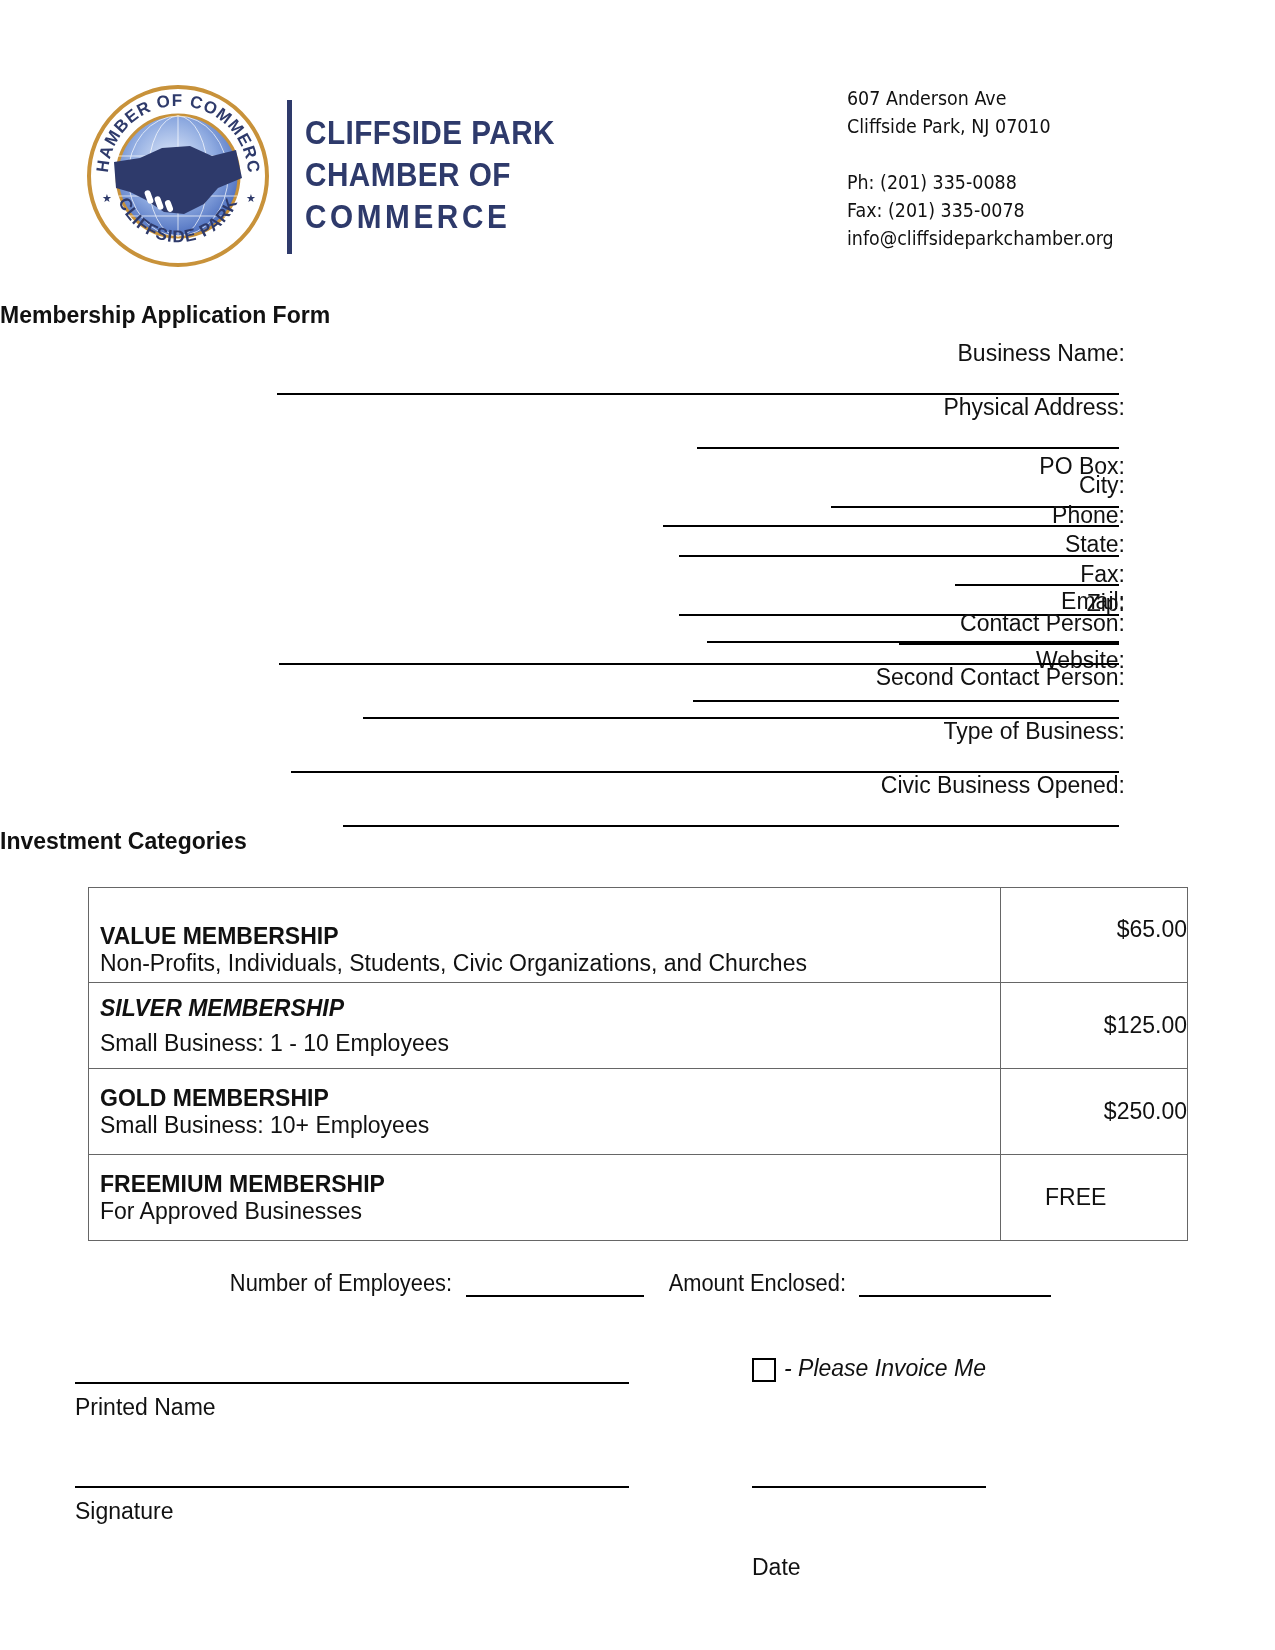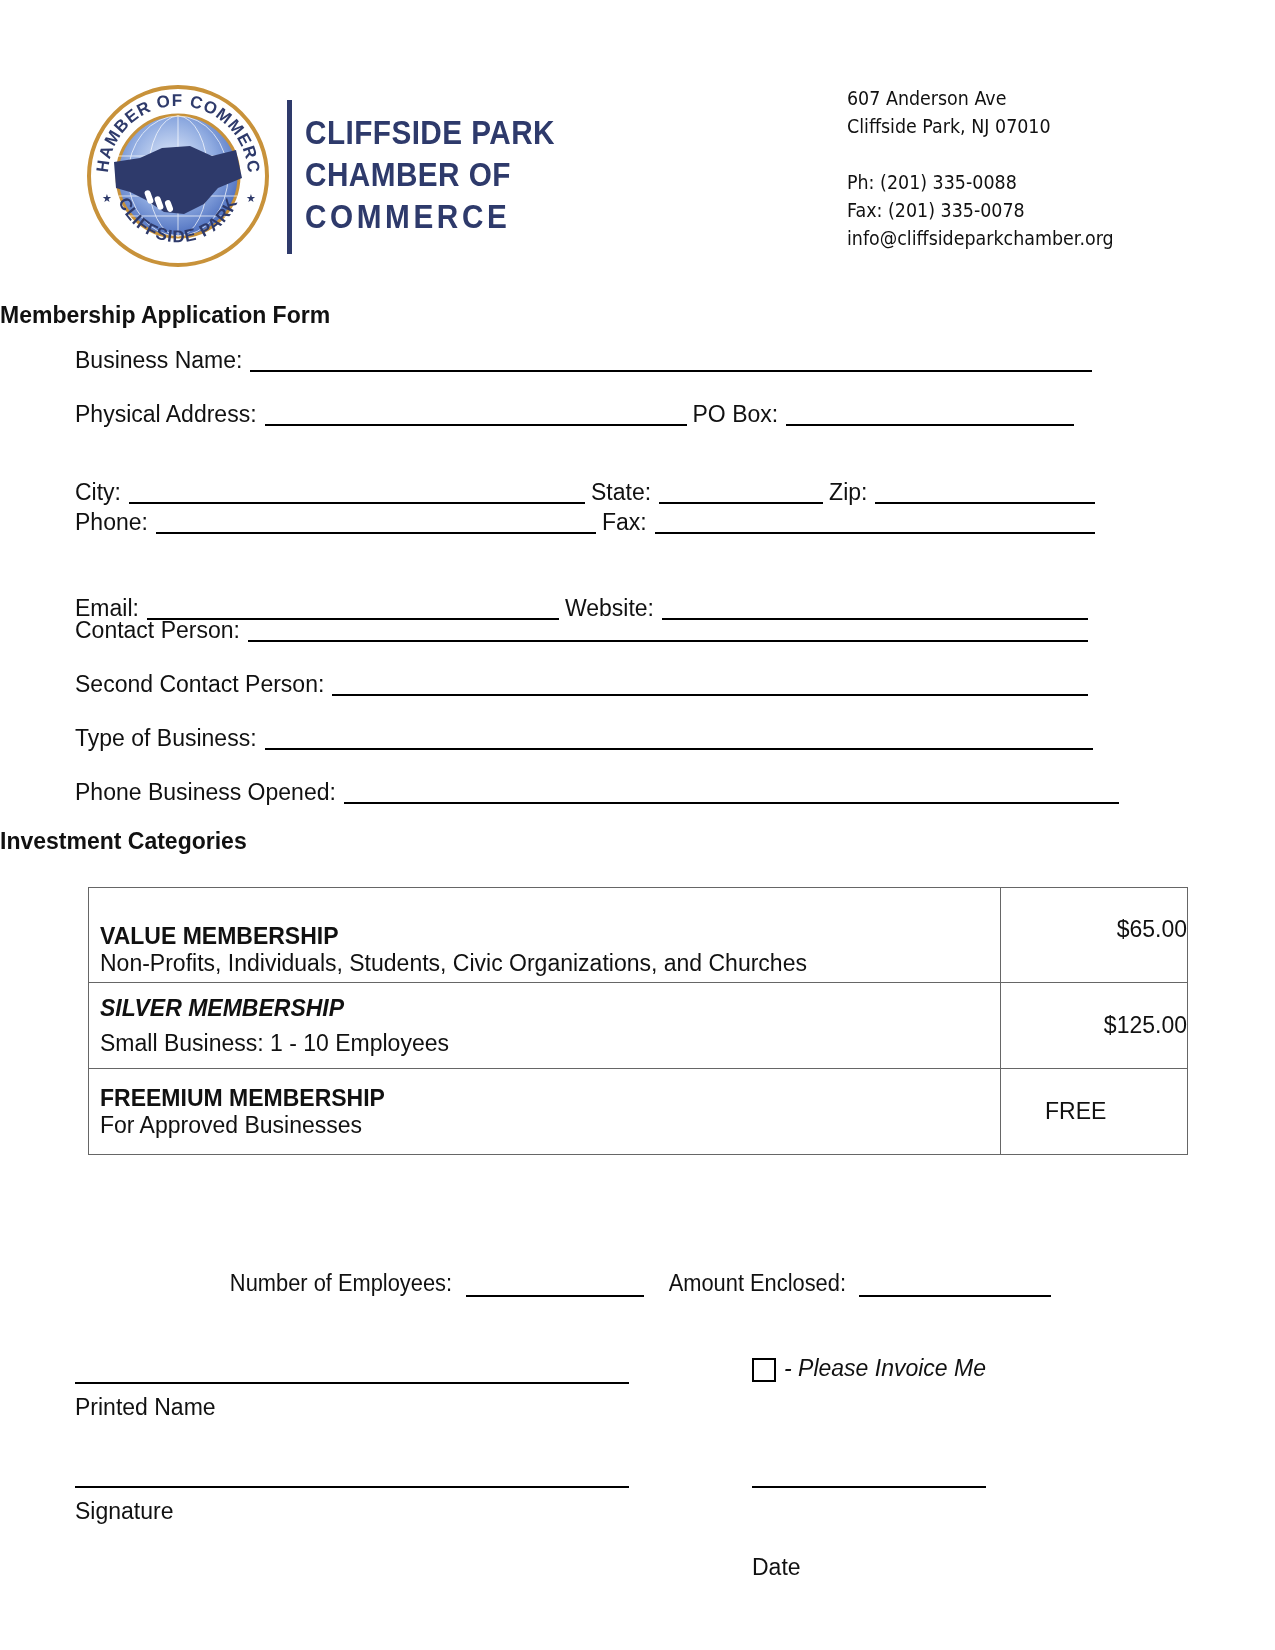--- a/index.html
+++ b/index.html
@@ -24,21 +24,21 @@
       line-height: 28px; color: #111; transform: scaleX(0.92); transform-origin: left top;
     }
     .contact .gap { height: 28px; }
 
     
     .title {
       left: 0; width: 1275px; text-align: left; font-weight: bold; font-size: 23px;
     }
 
     
-    .row { left: 75px; width: 1050px; height: 36px; display: flex; align-items: flex-end; font-size: 23px; }
+    .row { left: 75px; width: 1050px; height: 36px; display: flex; align-items: flex-end; font-size: 23px; flex-direction: column; }
     .lbl { white-space: pre; padding-bottom: 2px; }
     .line { border-bottom: 2.5px solid #000; height: 24px; margin: 0 6px 4px 8px; }
     .field { background: transparent; border: none; outline: none; width: 100%; height: 100%; font-size: 18px; font-family: "Liberation Sans", sans-serif; }
 
     
     .tbl { left: 88px; top: 887px; width: 1100px; border-collapse: collapse; }
     .tbl td { border: 1.5px solid #666; padding: 0; vertical-align: middle; }
     .tbl td.desc { width: 900px; padding-left: 11px; font-size: 23px; }
     .tbl td.price { text-align: right; font-size: 23px; }
     .tbl .name { font-weight: bold; display: block; }
@@ -161,21 +161,21 @@
   <span class="lbl">Second Contact Person:</span>
   <span class="line" style="width:756px;"><input class="field" value="" style=""></span>
 </div>
 
 <div class="abs row" style="top:718px;">
   <span class="lbl">Type of Business:</span>
   <span class="line" style="width:828px;"><input class="field" value="" style=""></span>
 </div>
 
 <div class="abs row" style="top:772px;">
-  <span class="lbl">Phone Business Opened:</span>
+  <span class="lbl">Civic Business Opened:</span>
   <span class="line" style="width:776px;"><input class="field" value="" style=""></span>
 </div>
 
 <div class="abs title" style="top:828px;">Investment Categories</div>
 
 <table class="abs tbl">
   <tbody>
       <tr style="height:95px;">
     <td class="desc" style="padding-top:30px;">
       <span class="name">VALUE MEMBERSHIP</span>
@@ -185,20 +185,27 @@
   </tr>
   <tr style="height:86px;">
     <td class="desc">
       <span class="name" style="margin-bottom:8px;font-style:italic;">SILVER MEMBERSHIP</span>
       <span class="sub">Small Business: 1 - 10 Employees</span>
     </td>
     <td class="price">$125.00</td>
   </tr>
   <tr style="height:86px;">
     <td class="desc">
+      <span class="name">GOLD MEMBERSHIP</span>
+      <span class="sub">Small Business: 10+  Employees</span>
+    </td>
+    <td class="price">$250.00</td>
+  </tr>
+  <tr style="height:86px;">
+    <td class="desc">
       <span class="name">FREEMIUM MEMBERSHIP</span>
       <span class="sub">For Approved Businesses</span>
     </td>
     <td class="price" style="text-align:left; padding-left:44px;">FREE</td>
   </tr>
 </tbody>
   </table>
 
 <div class="abs bottom-row">
   <span class="lbl" style="transform:scaleX(0.95);">Number of Employees:</span>

